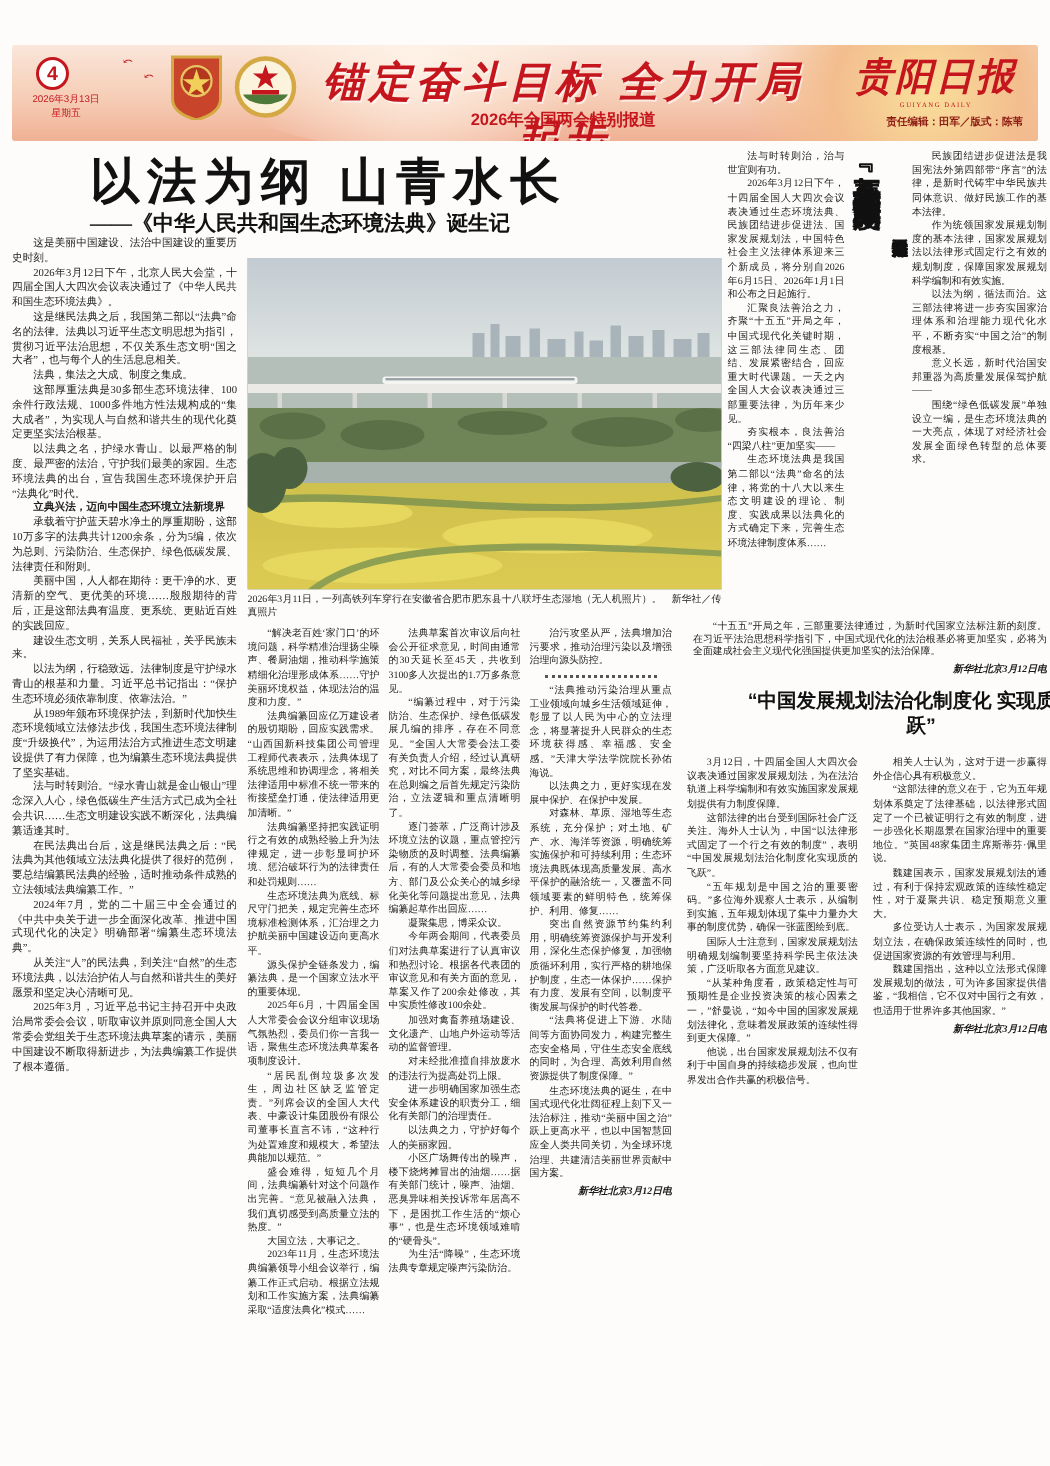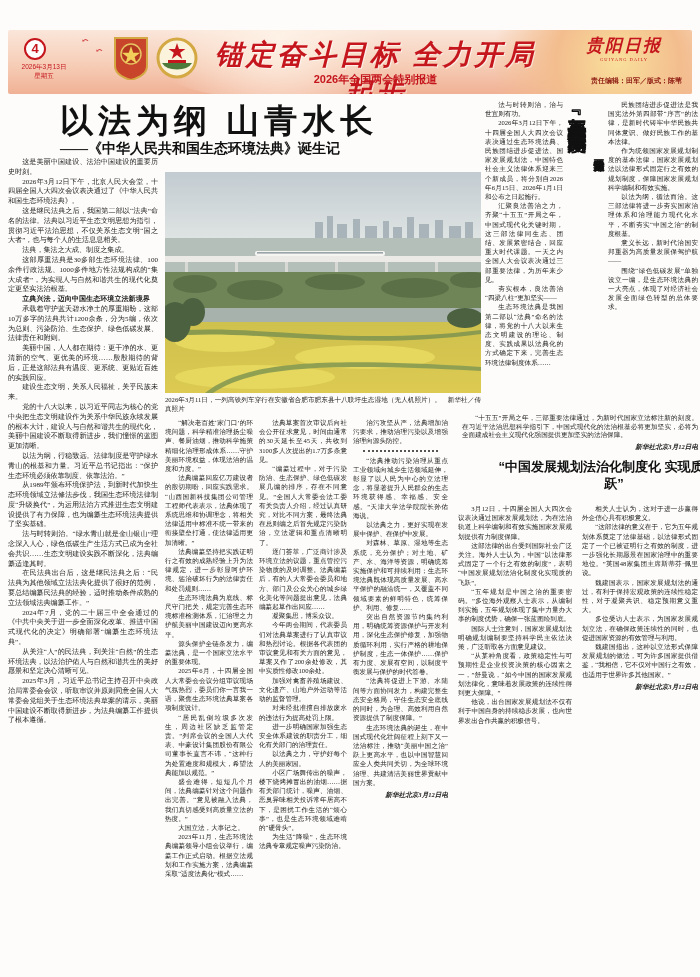--- a/index.html
+++ b/index.html
@@ -20,21 +20,21 @@
     font-size:6.5px;line-height:9px;text-align:center;font-family:"Liberation Sans",sans-serif;}
   .emblem{position:absolute;top:6px;}
   #emblem-national{left:104px;}
   #emblem-cppcc{left:148px;}
   #banner-title{position:absolute;left:195px;top:6px;width:345px;text-align:center;
     color:#c5161d;font-weight:bold;font-size:28px;letter-spacing:3px;font-style:italic;
     font-family:"Liberation Sans","DejaVu Sans",sans-serif;text-shadow:1px 1px 0 rgba(255,255,255,.6);}
   #banner-subtitle{position:absolute;left:195px;top:42px;width:345px;text-align:center;
     color:#c5161d;font-weight:bold;font-size:11px;font-family:"Liberation Sans",sans-serif;}
   #masthead{position:absolute;right:8px;top:4px;width:120px;text-align:center;color:#c5161d;}
-  #masthead .mh-cn{font-size:17px;font-weight:bold;font-style:italic;letter-spacing:2px;
+  #masthead .mh-cn{font-size:25px;font-weight:bold;font-style:italic;letter-spacing:2px;
     font-family:"Liberation Serif",serif;}
   #masthead .mh-en{font-size:4.5px;letter-spacing:1px;}
   #banner-credits{position:absolute;right:10px;top:46px;color:#8d1a12;font-size:7px;
     font-family:"Liberation Sans",sans-serif;font-weight:bold;}
   .swallow{position:absolute;color:#c5161d;font-size:8px;}
   
   #main-headline{position:absolute;left:60px;top:99px;width:420px;
     font-family:"Liberation Sans","DejaVu Sans",sans-serif;font-weight:bold;
     font-size:33px;letter-spacing:5px;color:#111;}
   #main-subhead{position:absolute;left:60px;top:140px;width:420px;
@@ -112,27 +112,27 @@
   <div id="main-headline">以法为纲 山青水长</div>
   <div id="main-subhead">——《中华人民共和国生态环境法典》诞生记</div>
 
   <div class="col" id="left-col">
     <div>
         <p>这是美丽中国建设、法治中国建设的重要历史时刻。</p>
         <p>2026年3月12日下午，北京人民大会堂，十四届全国人大四次会议表决通过了《中华人民共和国生态环境法典》。</p>
         <p>这是继民法典之后，我国第二部以“法典”命名的法律。法典以习近平生态文明思想为指引，贯彻习近平法治思想，不仅关系生态文明“国之大者”，也与每个人的生活息息相关。</p>
         <p>法典，集法之大成、制度之集成。</p>
         <p>这部厚重法典是30多部生态环境法律、100余件行政法规、1000多件地方性法规构成的“集大成者”，为实现人与自然和谐共生的现代化奠定更坚实法治根基。</p>
+        <p>以法典之名，护绿水青山。以最严格的制度、最严密的法治，守护我们最美的家园。生态环境法典的出台，宣告我国生态环境保护开启“法典化”时代。</p>
       </div>
     <p class="bold">立典兴法，迈向中国生态环境立法新境界</p>
     <div>
         <p>承载着守护蓝天碧水净土的厚重期盼，这部10万多字的法典共计1200余条，分为5编，依次为总则、污染防治、生态保护、绿色低碳发展、法律责任和附则。</p>
         <p>美丽中国，人人都在期待：更干净的水、更清新的空气、更优美的环境……殷殷期待的背后，正是这部法典有温度、更系统、更贴近百姓的实践回应。</p>
         <p>建设生态文明，关系人民福祉，关乎民族未来。</p>
-        <p>党的十八大以来，以习近平同志为核心的党中央把生态文明建设作为关系中华民族永续发展的根本大计，建设人与自然和谐共生的现代化，美丽中国建设不断取得新进步，我们憧憬的蓝图更加清晰。</p>
         <p>以法为纲，行稳致远。法律制度是守护绿水青山的根基和力量。习近平总书记指出：“保护生态环境必须依靠制度、依靠法治。”</p>
         <p>从1989年颁布环境保护法，到新时代加快生态环境领域立法修法步伐，我国生态环境法律制度“升级换代”，为运用法治方式推进生态文明建设提供了有力保障，也为编纂生态环境法典提供了坚实基础。</p>
         <p>法与时转则治。“绿水青山就是金山银山”理念深入人心，绿色低碳生产生活方式已成为全社会共识……生态文明建设实践不断深化，法典编纂适逢其时。</p>
         <p>在民法典出台后，这是继民法典之后：“民法典为其他领域立法法典化提供了很好的范例，要总结编纂民法典的经验，适时推动条件成熟的立法领域法典编纂工作。”</p>
         <p>2024年7月，党的二十届三中全会通过的《中共中央关于进一步全面深化改革、推进中国式现代化的决定》明确部署“编纂生态环境法典”。</p>
         <p>从关注“人”的民法典，到关注“自然”的生态环境法典，以法治护佑人与自然和谐共生的美好愿景和坚定决心清晰可见。</p>
         <p>2025年3月，习近平总书记主持召开中央政治局常委会会议，听取审议并原则同意全国人大常委会党组关于生态环境法典草案的请示，美丽中国建设不断取得新进步，为法典编纂工作提供了根本遵循。</p>
       </div>
   </div>
 

